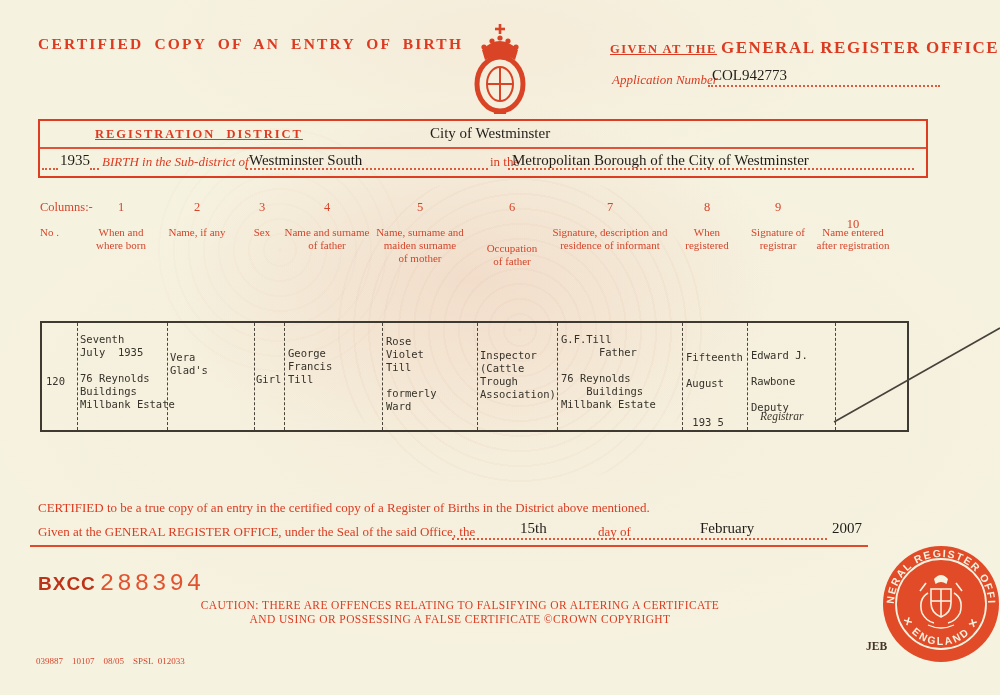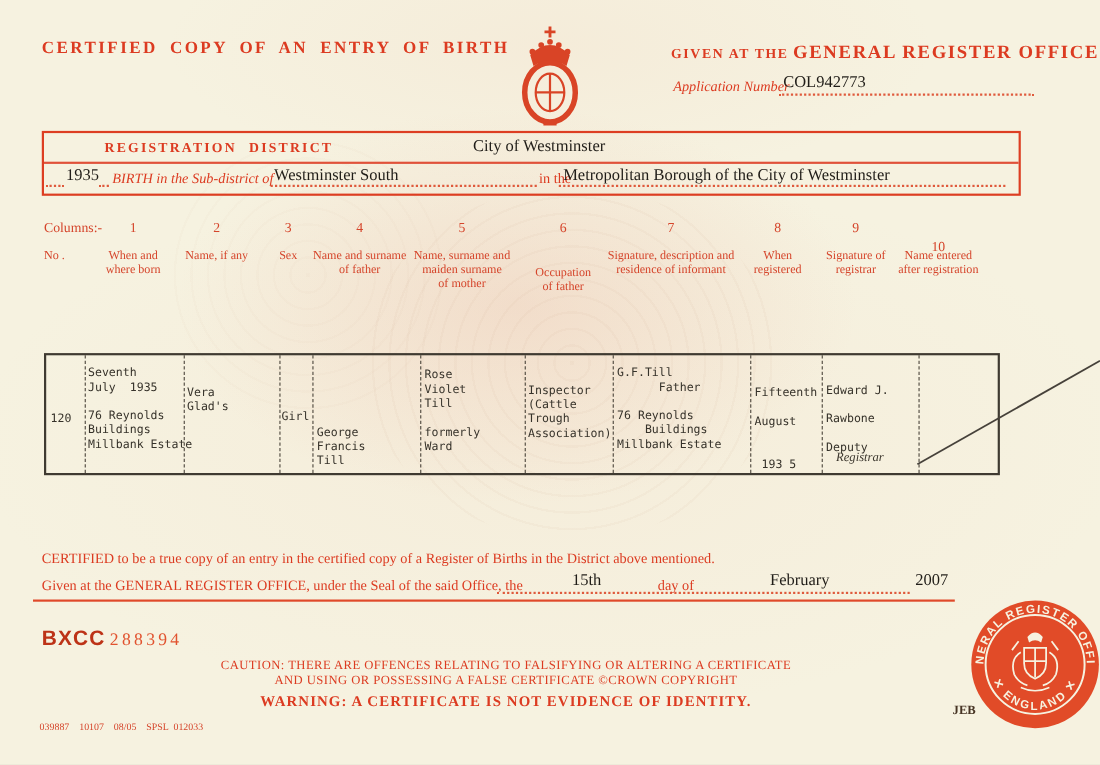--- a/index.html
+++ b/index.html
@@ -11,38 +11,38 @@
       radial-gradient(ellipse 700px 330px at 50% 58%, rgba(240,205,185,.14), rgba(240,205,185,0) 75%),
       radial-gradient(ellipse 500px 180px at 50% 6%, rgba(236,190,168,.12), rgba(236,190,168,0) 70%),
       #f6f2e0;
   }
   .wm{position:absolute; border-radius:50%; pointer-events:none;
       background:repeating-radial-gradient(circle at 50% 50%, rgba(190,145,115,.055) 0 2px, rgba(190,145,115,0) 2px 15px);}
   .abs{position:absolute;}
   .rs{font-family:"Liberation Serif",serif; color:#dc3b21;}
   .blackink{color:#201d18; font-family:"Liberation Serif",serif;}
   .title{font-weight:bold; font-size:15.5px; letter-spacing:2.2px; word-spacing:5px;}
-  .smallcap{font-weight:bold; font-size:12.5px; letter-spacing:1.5px;}
+  .smallcap{font-weight:bold; font-size:12.5px; letter-spacing:1.5px;text-decoration:underline;}
   .bigcap{font-weight:bold; font-size:17px; letter-spacing:1.5px;}
   .dots{position:absolute; height:0; border-bottom:2px dotted #df5a3c;}
   .regbox{position:absolute; left:38px; top:119px; width:886px; height:55px; border:2px solid #dd3e22;}
   .regrow1{position:relative; height:26px; border-bottom:2px solid #e0523a;}
   .regrow2{position:relative; height:27px;}
   .colnum{position:absolute; top:0; width:60px; margin-left:-30px; text-align:center; font-size:12.5px; color:#d5452b;}
   .collab{position:absolute; top:26px; text-align:center; font-size:11px; line-height:13px; color:#d5452b; white-space:pre;}
   .tablebox{position:absolute; left:40px; top:321px; width:865px; height:107px; border:2px solid #3f3a31;}
   .vline{position:absolute; top:0; bottom:0; width:0; border-left:1.4px dashed #4a443a;}
   .cell{position:absolute; font-family:"DejaVu Sans Mono",monospace; font-size:10.5px; line-height:13px; color:#36322a; white-space:pre;}
   .ftext{font-size:13px;}
   .filled{font-size:15px;}
   .caution{position:absolute; left:115px; top:598px; width:690px; text-align:center; color:#dc3b21;}
   .caution .c1{font-size:11.5px; letter-spacing:.4px; line-height:14px;}
   .caution .warn{font-size:13.5px; font-weight:bold; letter-spacing:1px; margin-top:4px;}
   .serialA{font-family:"Liberation Sans",sans-serif; font-weight:bold; font-size:19px; color:#bd3317; letter-spacing:1px;}
-  .serialB{font-family:Liberation Serif, serif; font-size:16px; color:#e1532f; letter-spacing:3px;}
+  .serialB{font-family:Liberation Mono, monospace; font-size:24px; color:#e1532f; letter-spacing:3px;}
   .tiny{font-size:9px; color:#d5452b; white-space:pre;}
 </style>
 </head>
 <body>
 
 <div class="cert">
 
   <div class="wm" style="left:330px; top:170px; width:380px; height:320px;"></div>
   <div class="wm" style="left:150px; top:120px; width:260px; height:260px; opacity:.6;"></div>
 
@@ -144,21 +144,21 @@
     <span class="cell" style="left:4px;  top:52px;">120</span>
     <span class="cell" style="left:38px; top:10px;">Seventh
 July  1935
 
 76 Reynolds
 Buildings
 Millbank Estate</span>
     <span class="cell" style="left:128px; top:28px;">Vera
 Glad's</span>
     <span class="cell" style="left:214px; top:50px;">Girl</span>
-    <span class="cell" style="left:246px; top:24px;margin-top:40px;">George
+    <span class="cell" style="left:246px; top:24px;">George
 Francis
 Till</span>
     <span class="cell" style="left:344px; top:12px;">Rose
 Violet
 Till
 
 formerly
 Ward</span>
     <span class="cell" style="left:438px; top:26px;">Inspector
 (Cattle
@@ -200,21 +200,20 @@
   <div class="abs" style="left:30px; top:545px; width:838px; height:2.4px; background:#e0492a;"></div>
 
   <div class="abs" style="left:38px; top:570px;">
     <span class="serialA">BXCC</span>
     <span class="serialB">288394</span>
   </div>
 
   <div class="caution">
     <div class="c1">CAUTION: THERE ARE OFFENCES RELATING TO FALSIFYING OR ALTERING A CERTIFICATE</div>
     <div class="c1">AND USING OR POSSESSING A FALSE CERTIFICATE ©CROWN COPYRIGHT</div>
-    <div class="warn">WARNING: A CERTIFICATE IS NOT EVIDENCE OF IDENTITY.</div>
   </div>
 
   <div class="abs tiny" style="left:36px; top:656px; font-family:'Liberation Serif',serif;">039887    10107    08/05    SPSL  012033</div>
 
   <div class="abs" style="left:866px; top:640px; font-size:11.5px; font-weight:bold; color:#463424; font-family:'Liberation Serif',serif;">JEB</div>
 
   <svg class="abs" style="left:878px; top:541px;" width="126" height="126" viewBox="0 0 126 126">
     <defs>
       <path id="sealTop" d="M 16,63 A 47,47 0 0 1 110,63"></path>
       <path id="sealBot" d="M 22,63 A 41,41 0 0 0 104,63"></path>

